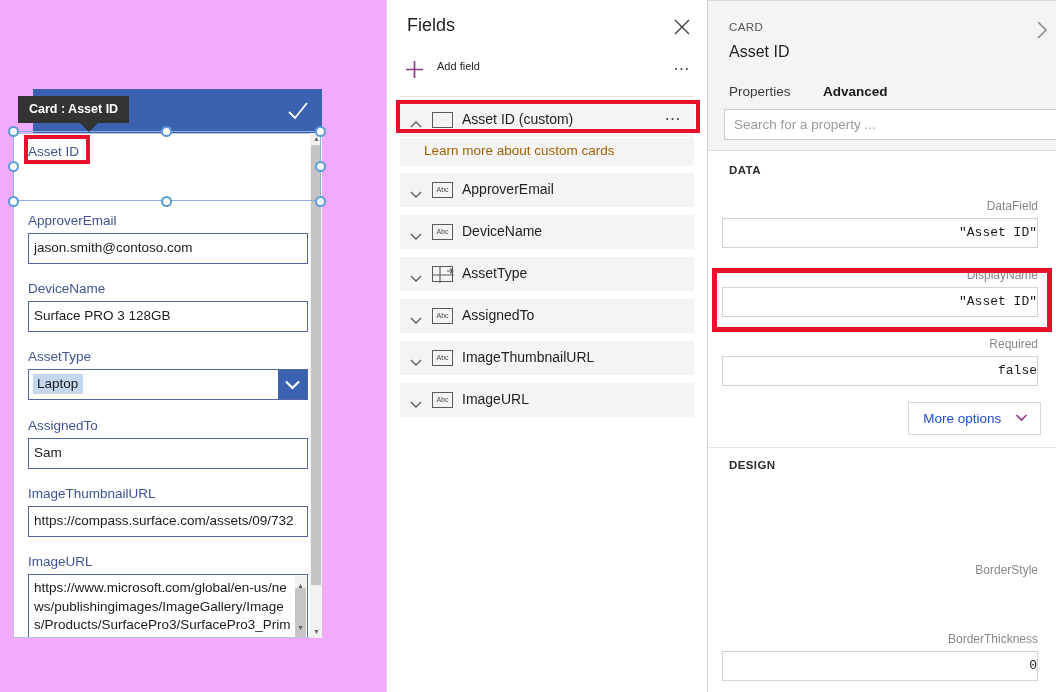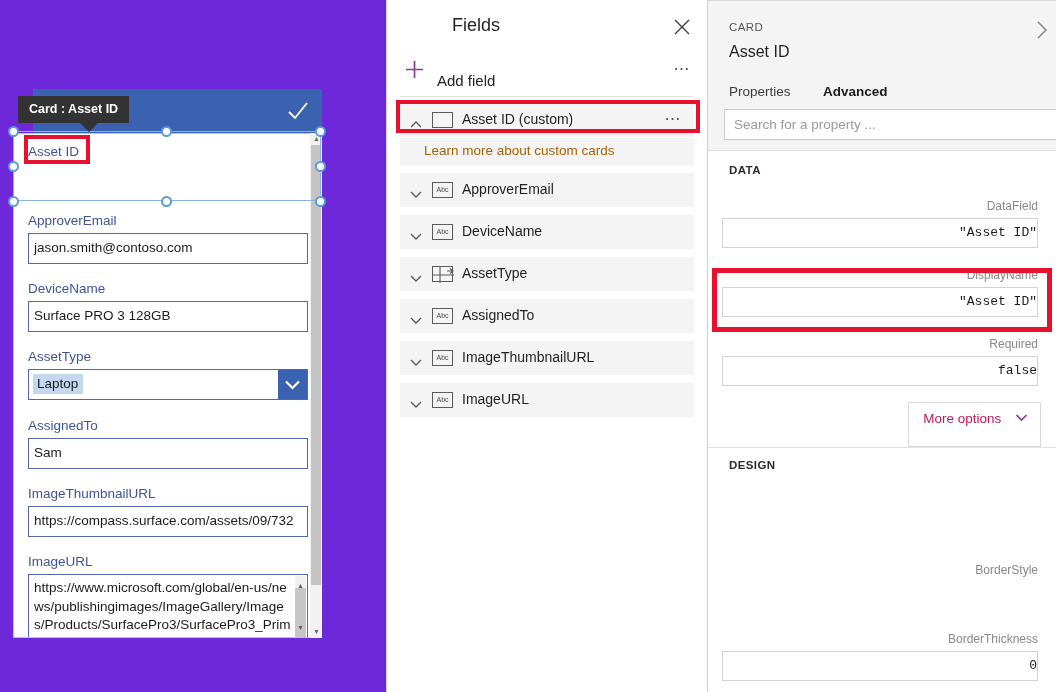--- a/index.html
+++ b/index.html
@@ -8,21 +8,21 @@
     overflow: hidden;
     background: #ffffff;
     font-family: "Liberation Sans", sans-serif;
     -webkit-font-smoothing: antialiased;
   }
   #root { position: relative; width: 1056px; height: 692px; }
 
   
   .canvas {
     position: absolute; left: 0; top: 0; width: 445px; height: 692px;
-    background: #6d28d9;
+    background: #f0abfc;
   }
   .form-shell {
     position: absolute; left: 13px; top: 133px; width: 309px; height: 505px;
     background: #ffffff;
     box-sizing: border-box;
     border: 1px solid #b8c4de;
     overflow: hidden;
   }
   .card-header-bar {
     position: absolute; left: 33px; top: 89px; width: 289px; height: 44px;
@@ -135,35 +135,35 @@
   
   .fields-panel {
     position: absolute; left: 386px; top: 0; width: 322px; height: 692px;
     background: #ffffff;
     border-left: 1px solid #d6d6d6;
     border-right: 1px solid #cfcfcf;
     box-sizing: border-box;
   }
   .fp-title {
     position: absolute; left: 20px; top: 15px;
-    font-size: 18px; color: #1f1f1f; margin-left: 45px;
+    font-size: 18px; color: #1f1f1f;
   }
   .fp-close {
     position: absolute; right: 16px; top: 18px;
     width: 18px; height: 18px; cursor: pointer;
   }
   .fp-addrow {
     position: absolute; left: 0; top: 55px; width: 100%; height: 32px;
   }
   .fp-plus {
     position: absolute; left: 18px; top: 5px; width: 19px; height: 19px;
   }
   .fp-addlabel {
-    position: absolute; left: 50px; top: 17px;
-    font-size: 15px; color: #232323;
+    position: absolute; left: 50px; top: 5px;
+    font-size: 11px; color: #232323;
   }
   .fp-ellipsis {
     position: absolute; right: 16px; top: 4px;
     font-size: 16px; color: #4a4a4a; letter-spacing: 1.5px;
   }
   .fp-divider {
     position: absolute; left: 13px; top: 96px; width: 294px;
     border-top: 1px solid #e2e2e2;
   }
   .fp-item {
@@ -277,22 +277,22 @@
     height: 30px; box-sizing: border-box;
     border: 1px solid #d2d2d2; background: #ffffff;
     font-family: "Liberation Mono", monospace;
     font-size: 13px; color: #1b1b1b;
     padding: 6px 0 0 8px;
     overflow: hidden; white-space: nowrap;
   }
   .pp-more {
     position: absolute; right: 15px; top: 402px;
     border: 1px solid #d8d8d8; background: #ffffff;
-    padding: 7px 12px 20px 14px;
-    font-size: 13.5px; color: #be185d;
+    padding: 7px 12px 8px 14px;
+    font-size: 13.5px; color: #1d4ed8;
     cursor: pointer; white-space: nowrap;
   }
   .pp-more-chev { display: inline-block; margin-left: 10px; vertical-align: 1px; }
   .pp-sep {
     position: absolute; left: 0; top: 447px; width: 348px;
     border-top: 1px solid #e2e2e2;
   }
   .pp-hl {
     position: absolute; left: 712px; top: 268px;
     width: 340px; height: 64px;

